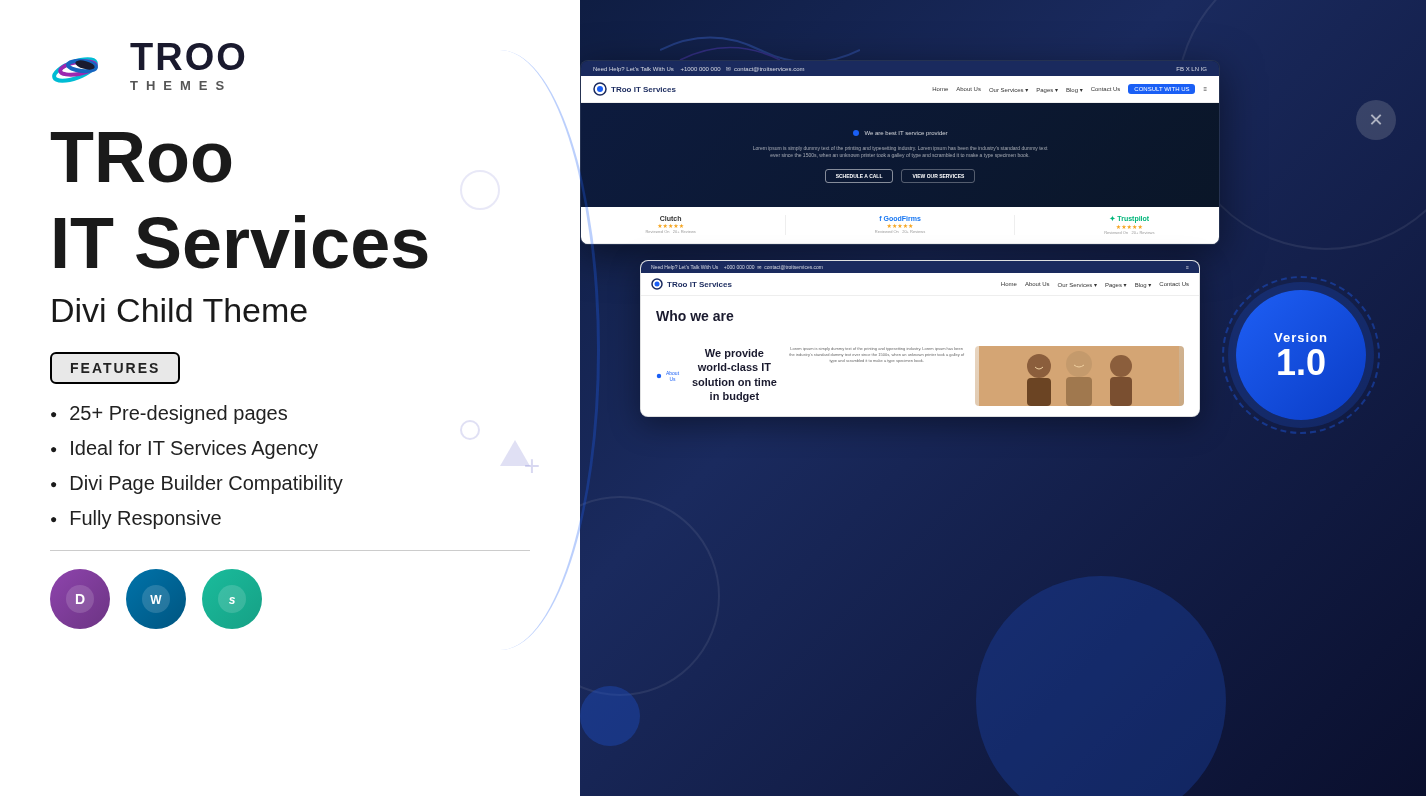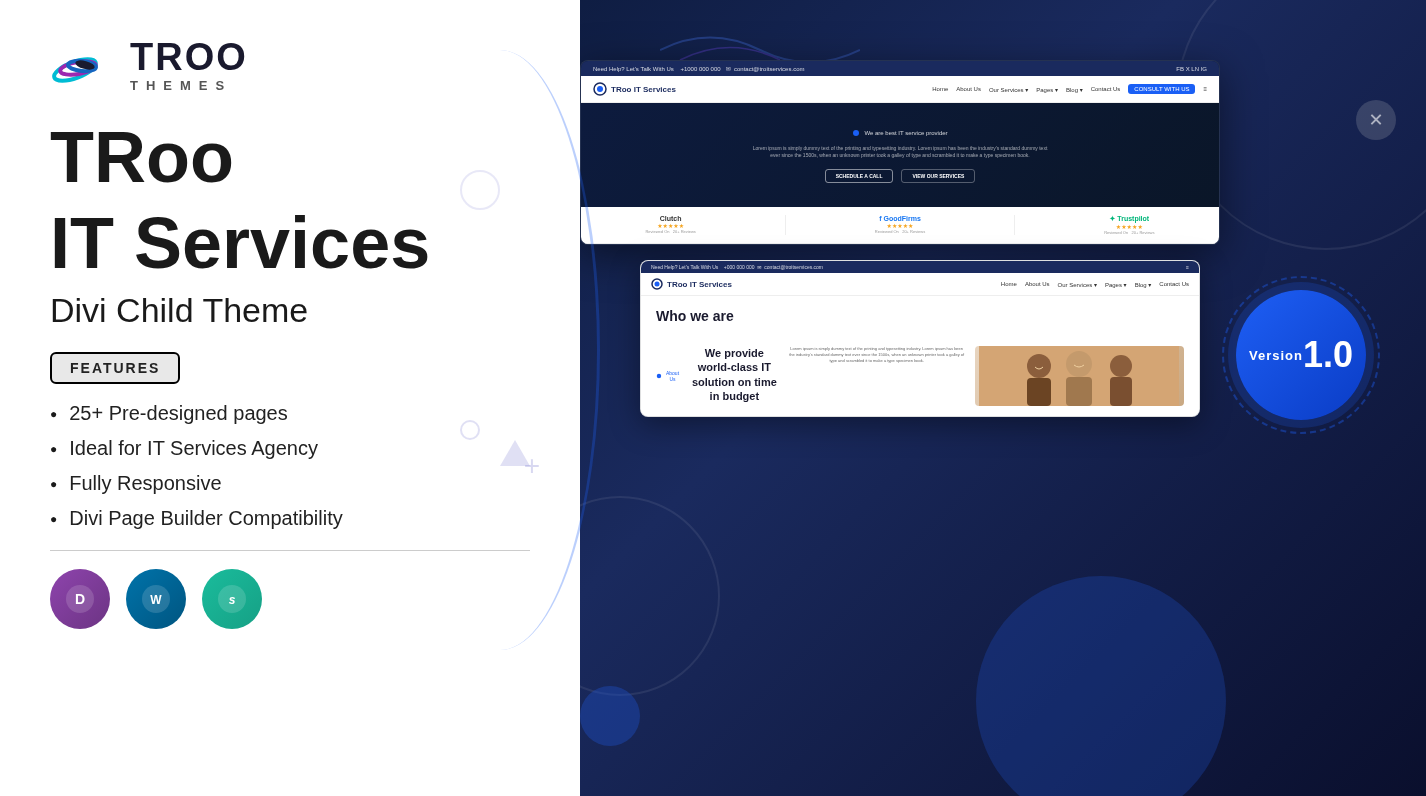--- a/index.html
+++ b/index.html
@@ -184,21 +184,21 @@
     
     .version-badge {
       position: absolute;
       top: 290px;
       right: 60px;
       width: 130px;
       height: 130px;
       border-radius: 50%;
       background: linear-gradient(135deg, #1e5ff5, #0a3cc5);
       display: flex;
-      flex-direction: row;
+      flex-direction: column;
       align-items: center;
       justify-content: center;
       z-index: 20;
       box-shadow: 0 0 0 8px rgba(30,95,245,0.2);
     }
     .version-badge .ver-text {
       font-size: 13px;
       font-weight: 700;
       color: white;
       letter-spacing: 1px;
@@ -524,24 +524,24 @@
 
   
   <ul class="feature-list">
     <li>
       <span>25+ Pre-designed pages</span>
     </li>
     <li>
       <span>Ideal for IT Services Agency</span>
     </li>
     <li>
-      <span>Fully Responsive</span>
+      <span>Divi Page Builder Compatibility</span>
     </li>
     <li>
-      <span>Divi Page Builder Compatibility</span>
+      <span>Fully Responsive</span>
     </li>
   </ul>
 
   <hr class="divider">
 
   
   <div class="tech-badges">
     <div class="badge-circle badge-divi">
       <svg width="32" height="32" viewBox="0 0 32 32">
         <circle cx="16" cy="16" r="14" fill="rgba(255,255,255,0.15)"></circle>

